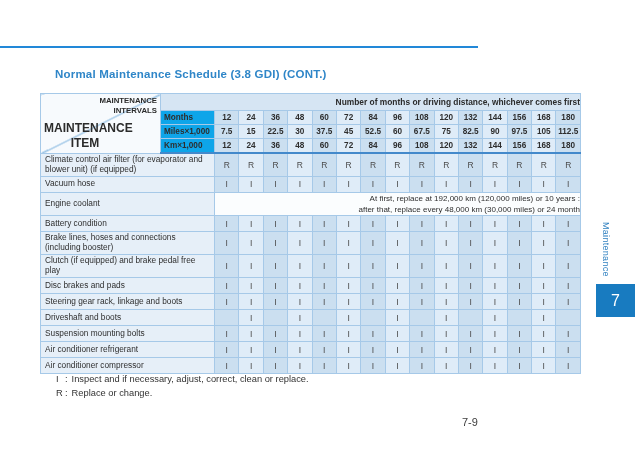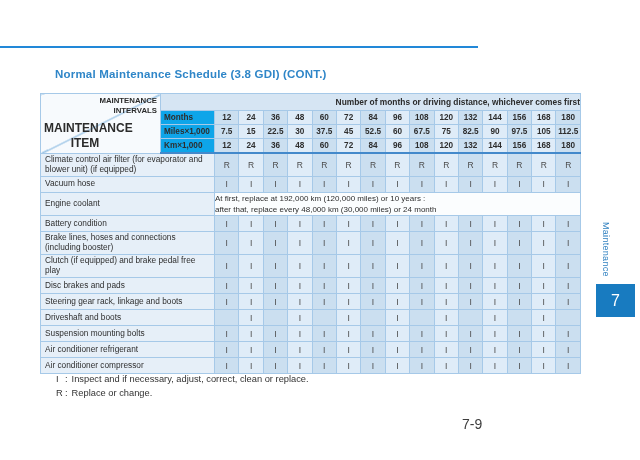--- a/index.html
+++ b/index.html
@@ -59,40 +59,40 @@
   }
   td.hnum{font-weight:bold;text-align:center;font-size:8.2px;}
   td.c1{background:#cbdff0;}
   td.c2{background:#dfecf8;}
 
   td.item{
     background:#e6eff8;padding:1px 8px 1px 4px;line-height:1.2;font-size:8.3px;
   }
   td.mark{text-align:center;font-size:8.5px;color:#4a4a4a;}
   td.note{
-    background:#fbfdfe;text-align:left;font-size:8px;line-height:1.4;
+    background:#fbfdfe;text-align:right;font-size:8px;line-height:1.4;
     white-space:pre-line;color:#2e2e2e;
   }
 
   .footnotes{position:absolute;left:56px;top:373px;font-size:9.3px;color:#333333;}
   .fn-line{display:flex;line-height:13.5px;}
   .fn-sym{width:9px;flex:none;}
   .fn-colon{flex:none;margin-right:4px;}
 
   .side-label{
     position:absolute;left:601px;top:222px;height:64px;
     writing-mode:vertical-rl;text-orientation:mixed;
     font-size:9px;color:#2f80c0;letter-spacing:.3px;
   }
   .chapter-tab{
     position:absolute;left:596px;top:284px;width:39px;height:33px;
     background:#187bc0;color:#ffffff;
     display:flex;align-items:center;justify-content:center;font-size:16px;
   }
-  .page-num{position:absolute;left:462px;top:416px;font-size:14px;color:#3d3d3d;}
+  .page-num{position:absolute;left:462px;top:416px;font-size:11px;color:#3d3d3d;}
 </style>
 </head>
 <body>
 
 <div class="page">
 
   <div class="top-rule"></div>
 
   <h1 class="title">Normal Maintenance Schedule (3.8 GDI) (CONT.)</h1>
 

